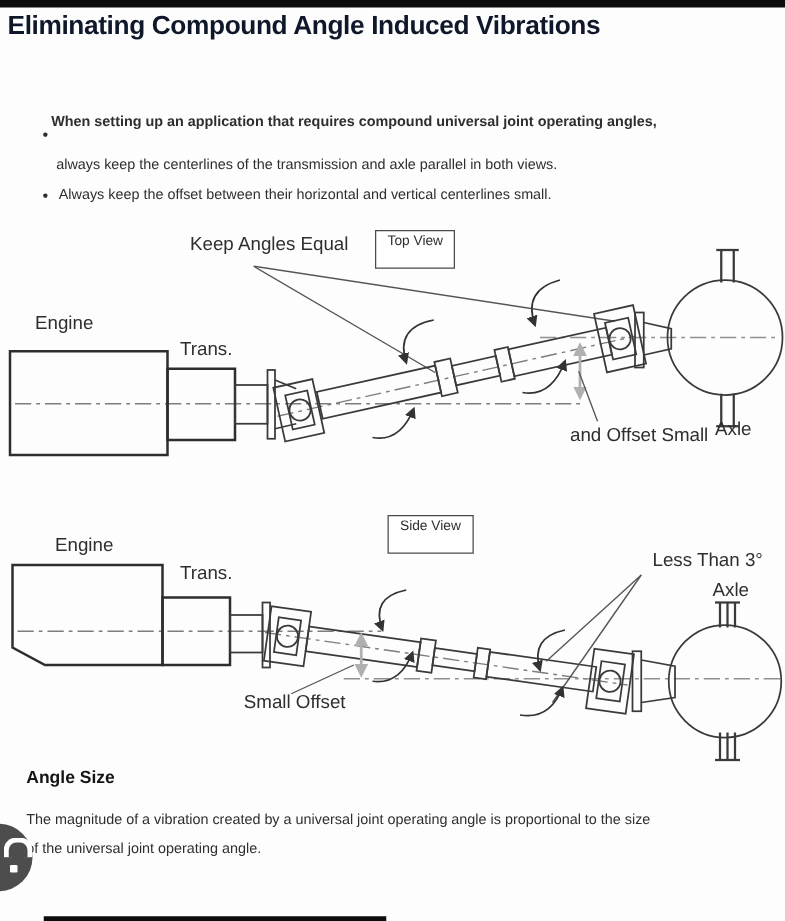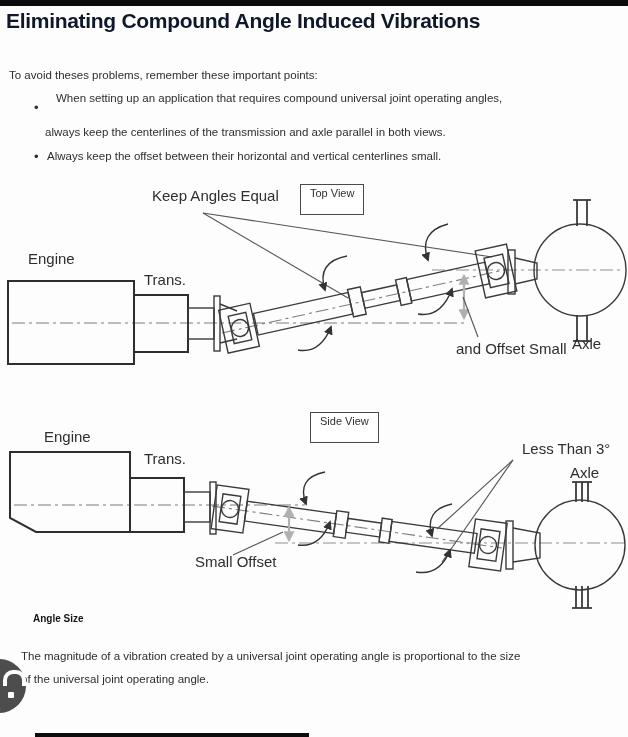--- a/index.html
+++ b/index.html
@@ -9,21 +9,21 @@
   }
   .abs{position:absolute;white-space:nowrap;}
   .title{font-size:21px;font-weight:bold;color:#0f172a;letter-spacing:-0.3px;}
   .body-txt{font-size:11.5px;color:#2e2e2e;}
   .bullet-dot{font-size:13px;color:#2e2e2e;}
   .dlabel{font-size:15px;color:#2e2e2e;}
   .viewbox{
     border:1.3px solid #4a4a4a;background:#fff;font-size:11px;color:#2e2e2e;
     padding:2px 9px 15px 9px;
   }
-  .h2{font-size:10px;font-weight:bold;color:#141414;margin-left:12px;}
+  .h2{font-size:14px;font-weight:bold;color:#141414;}
   .bar{background:#0c0c0c;}
   svg.diagram{position:absolute;left:0;}
   .thick{stroke:#2e2e2e;stroke-width:2;fill:none;}
   .mid{stroke:#3a3a3a;stroke-width:1.4;fill:none;}
   .mid2{stroke:#3a3a3a;stroke-width:1.8;fill:none;}
   .thin{stroke:#555;stroke-width:1.1;fill:none;}
   .cl{stroke:#7d7d7d;stroke-width:1.1;fill:none;stroke-dasharray:13 4 3 4;}
   .cl2{stroke:#909090;stroke-width:1.1;fill:none;stroke-dasharray:13 4 3 4;}
   .arc{stroke:#333;stroke-width:1.4;fill:none;}
   .garrow{stroke:#b0b0b0;stroke-width:2.2;fill:none;}
@@ -38,24 +38,23 @@
   .help-dot{position:absolute;left:36px;top:33px;width:6px;height:6px;background:#fff;border-radius:1px;}
 </style>
 </head>
 <body>
 
 <div id="page">
 
   <div class="abs bar" style="left:0;top:0;width:628px;height:6px;"></div>
 
   <div class="abs title" style="left:6px;top:9px;">Eliminating Compound Angle Induced Vibrations</div>
-  <div class="abs body-txt" style="left:9px;top:69px;">To avoid theses problems,  remember these important points:</div>
 
   <div class="abs bullet-dot" style="left:34px;top:100px;">•</div>
-  <div class="abs body-txt" style="left:56px;top:92px;">When setting up an application that requires compound universal joint operating angles,</div>
+  <div class="abs body-txt" style="left:41px;top:92px;font-weight:bold;">When setting up an application that requires compound universal joint operating angles,</div>
   <div class="abs body-txt" style="left:45px;top:126px;text-align:right;">always keep the centerlines of  the transmission and axle parallel in both views.</div>
 
   <div class="abs bullet-dot" style="left:34px;top:149px;">•</div>
   <div class="abs body-txt" style="left:47px;top:150px;">Always keep the offset between their horizontal and vertical centerlines small.</div>
 
   <svg class="diagram" style="top:180px;" width="628" height="212" viewBox="0 0 628 212">
     <defs>
       <marker id="ahT" viewBox="0 0 10 10" refX="8" refY="5" markerWidth="6.5" markerHeight="6.5" orient="auto-start-reverse">
         <path d="M0,0 L10,5 L0,10 z" fill="#333"></path>
       </marker>

